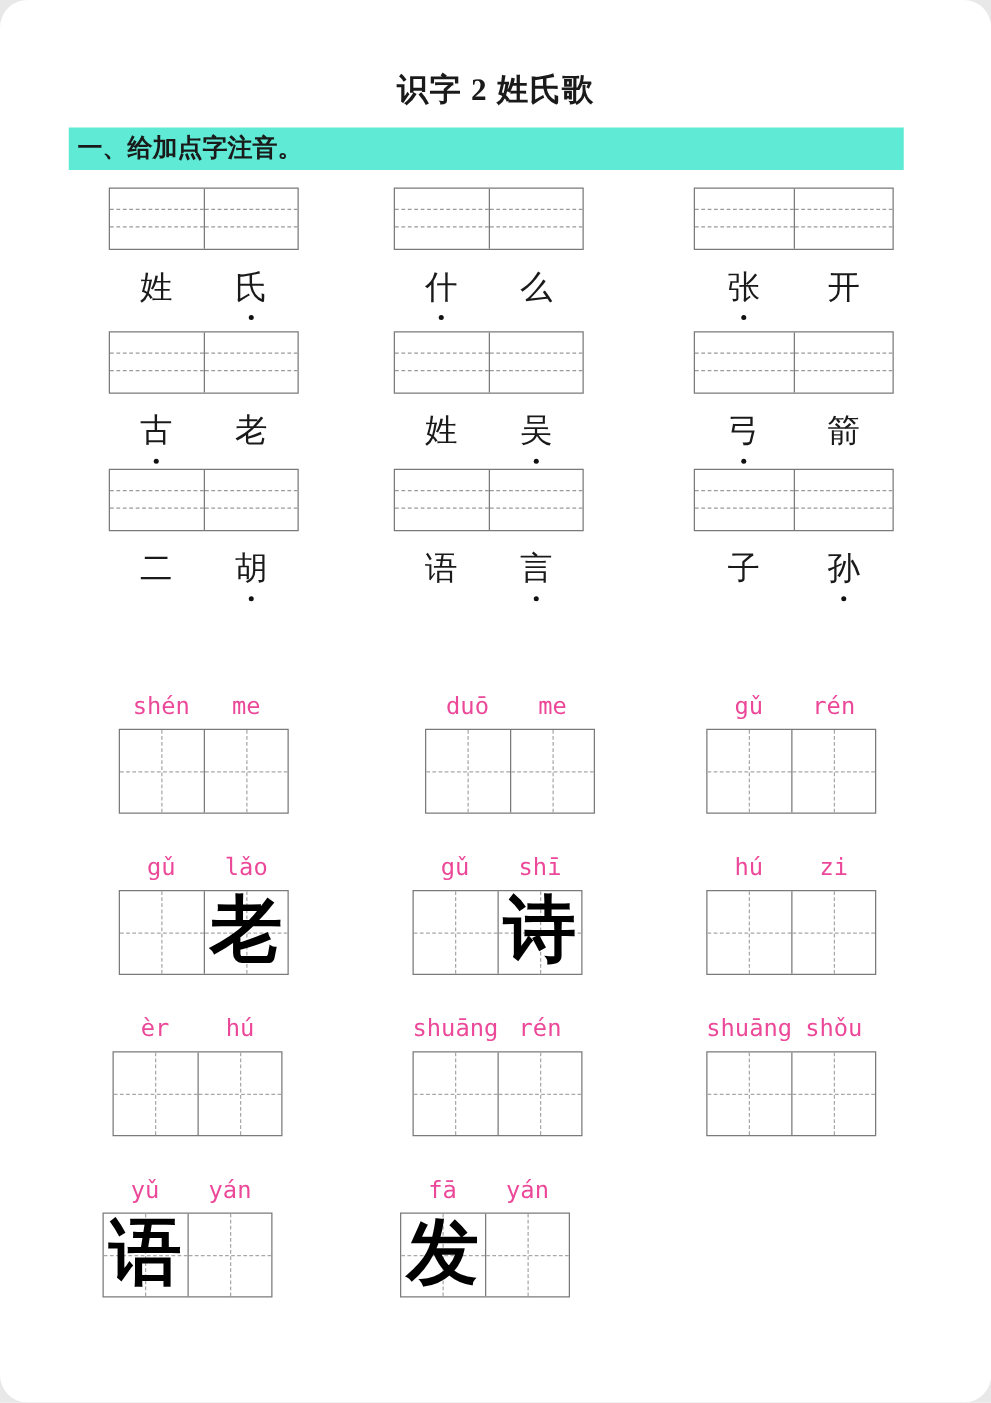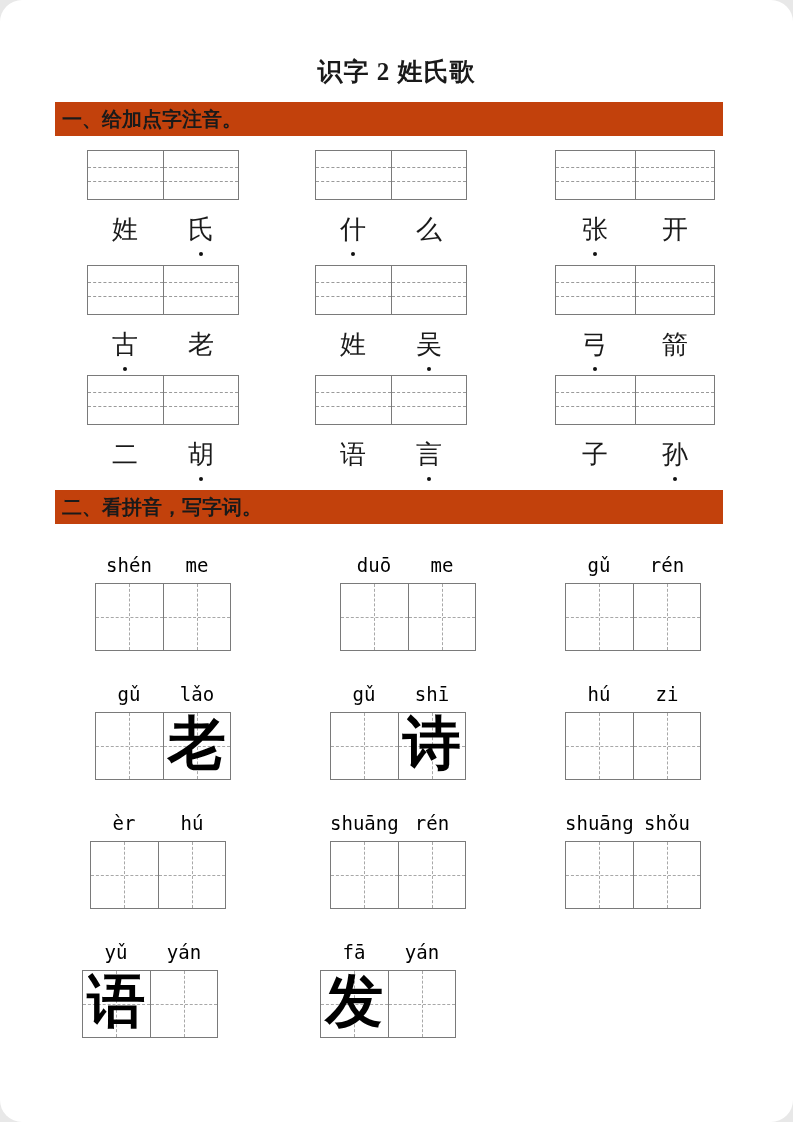--- a/index.html
+++ b/index.html
@@ -14,21 +14,21 @@
     border-radius:22px;
   }
   
   .title{
     position:absolute;left:0;top:55px;width:100%;
     text-align:center;font-size:25px;font-weight:bold;letter-spacing:1px;
   }
   
   .band{
     position:absolute;left:55px;width:668px;height:34px;
-    background:#c2410c;
+    background:#5eead4;
     font-size:20px;font-weight:bold;line-height:34px;
     padding-left:7px;box-sizing:border-box;
   }
   .band1{top:102px;}
   .band2{top:490px;}
 
   
   .s1g{position:absolute;width:152px;}
   .fourline{
     display:flex;height:50px;box-sizing:border-box;
@@ -52,21 +52,21 @@
     display:block;position:absolute;left:50%;bottom:-8px;
     width:4px;height:4px;margin-left:-2px;border-radius:50%;background:#111;
   }
 
   
   .s2g{position:absolute;width:136px;}
   .py{display:flex;height:26px;margin-bottom:5px;}
   .syl{
     width:50%;text-align:center;white-space:nowrap;
     font-family:"DejaVu Sans Mono","Liberation Mono",monospace;
-    font-size:19px;line-height:26px;color:#000000;
+    font-size:19px;line-height:26px;color:#ec4899;
   }
   .tbox{
     display:flex;height:68px;box-sizing:border-box;
     border:1.5px solid #7a7a7a;background:#fff;
   }
   .tcell{position:relative;width:50%;height:100%;}
   .tcell + .tcell{border-left:1.5px solid #7a7a7a;}
   .tcell::before{
     content:"";position:absolute;top:0;bottom:0;left:50%;width:0;
     border-left:1px dashed #a8a8a8;
@@ -177,21 +177,20 @@
     <div class="fourline">
         <div class="flc"></div>
         <div class="flc"></div>
       </div>
     <div class="chars">
       <span class="hz"><span class="hz-t">子</span></span>
       <span class="hz dotted"><span class="hz-t">孙</span><i class="dot"></i></span>
     </div>
   </div>
 
-  <div class="band band2">二、看拼音，写字词。</div>
 
   <div class="s2g" style="left:95px;top:552px">
     <div class="py">
         <span class="syl">shén</span>
         <span class="syl">me</span>
       </div>
     <div class="tbox">
       <div class="tcell">
           <span class="fill"></span>
         </div>

